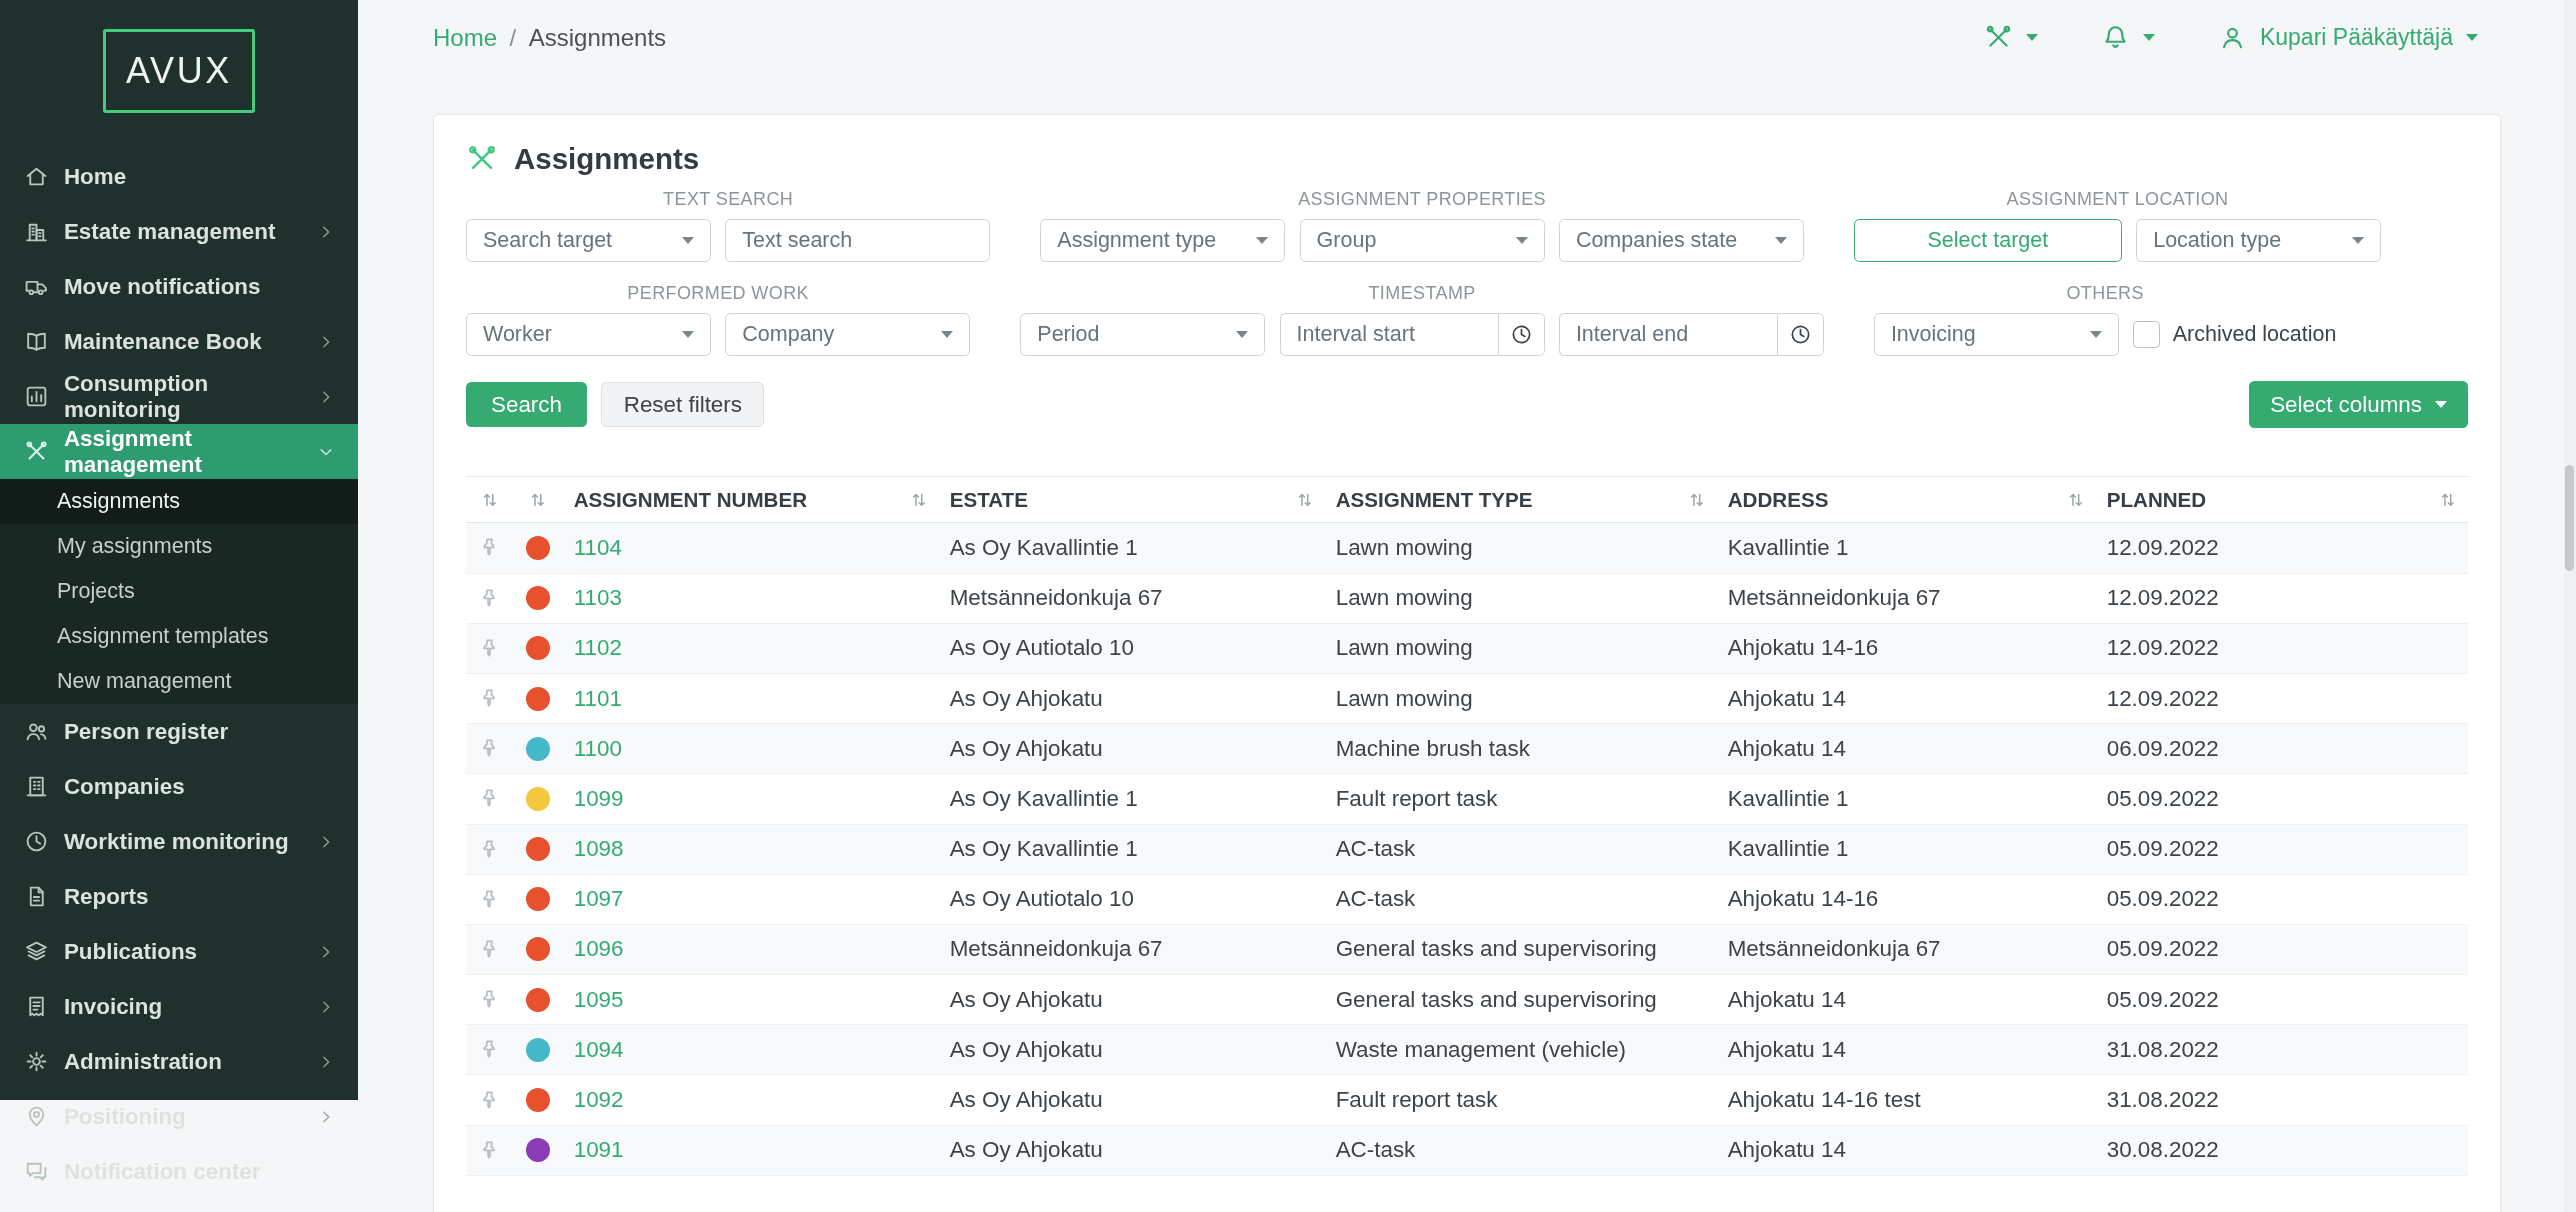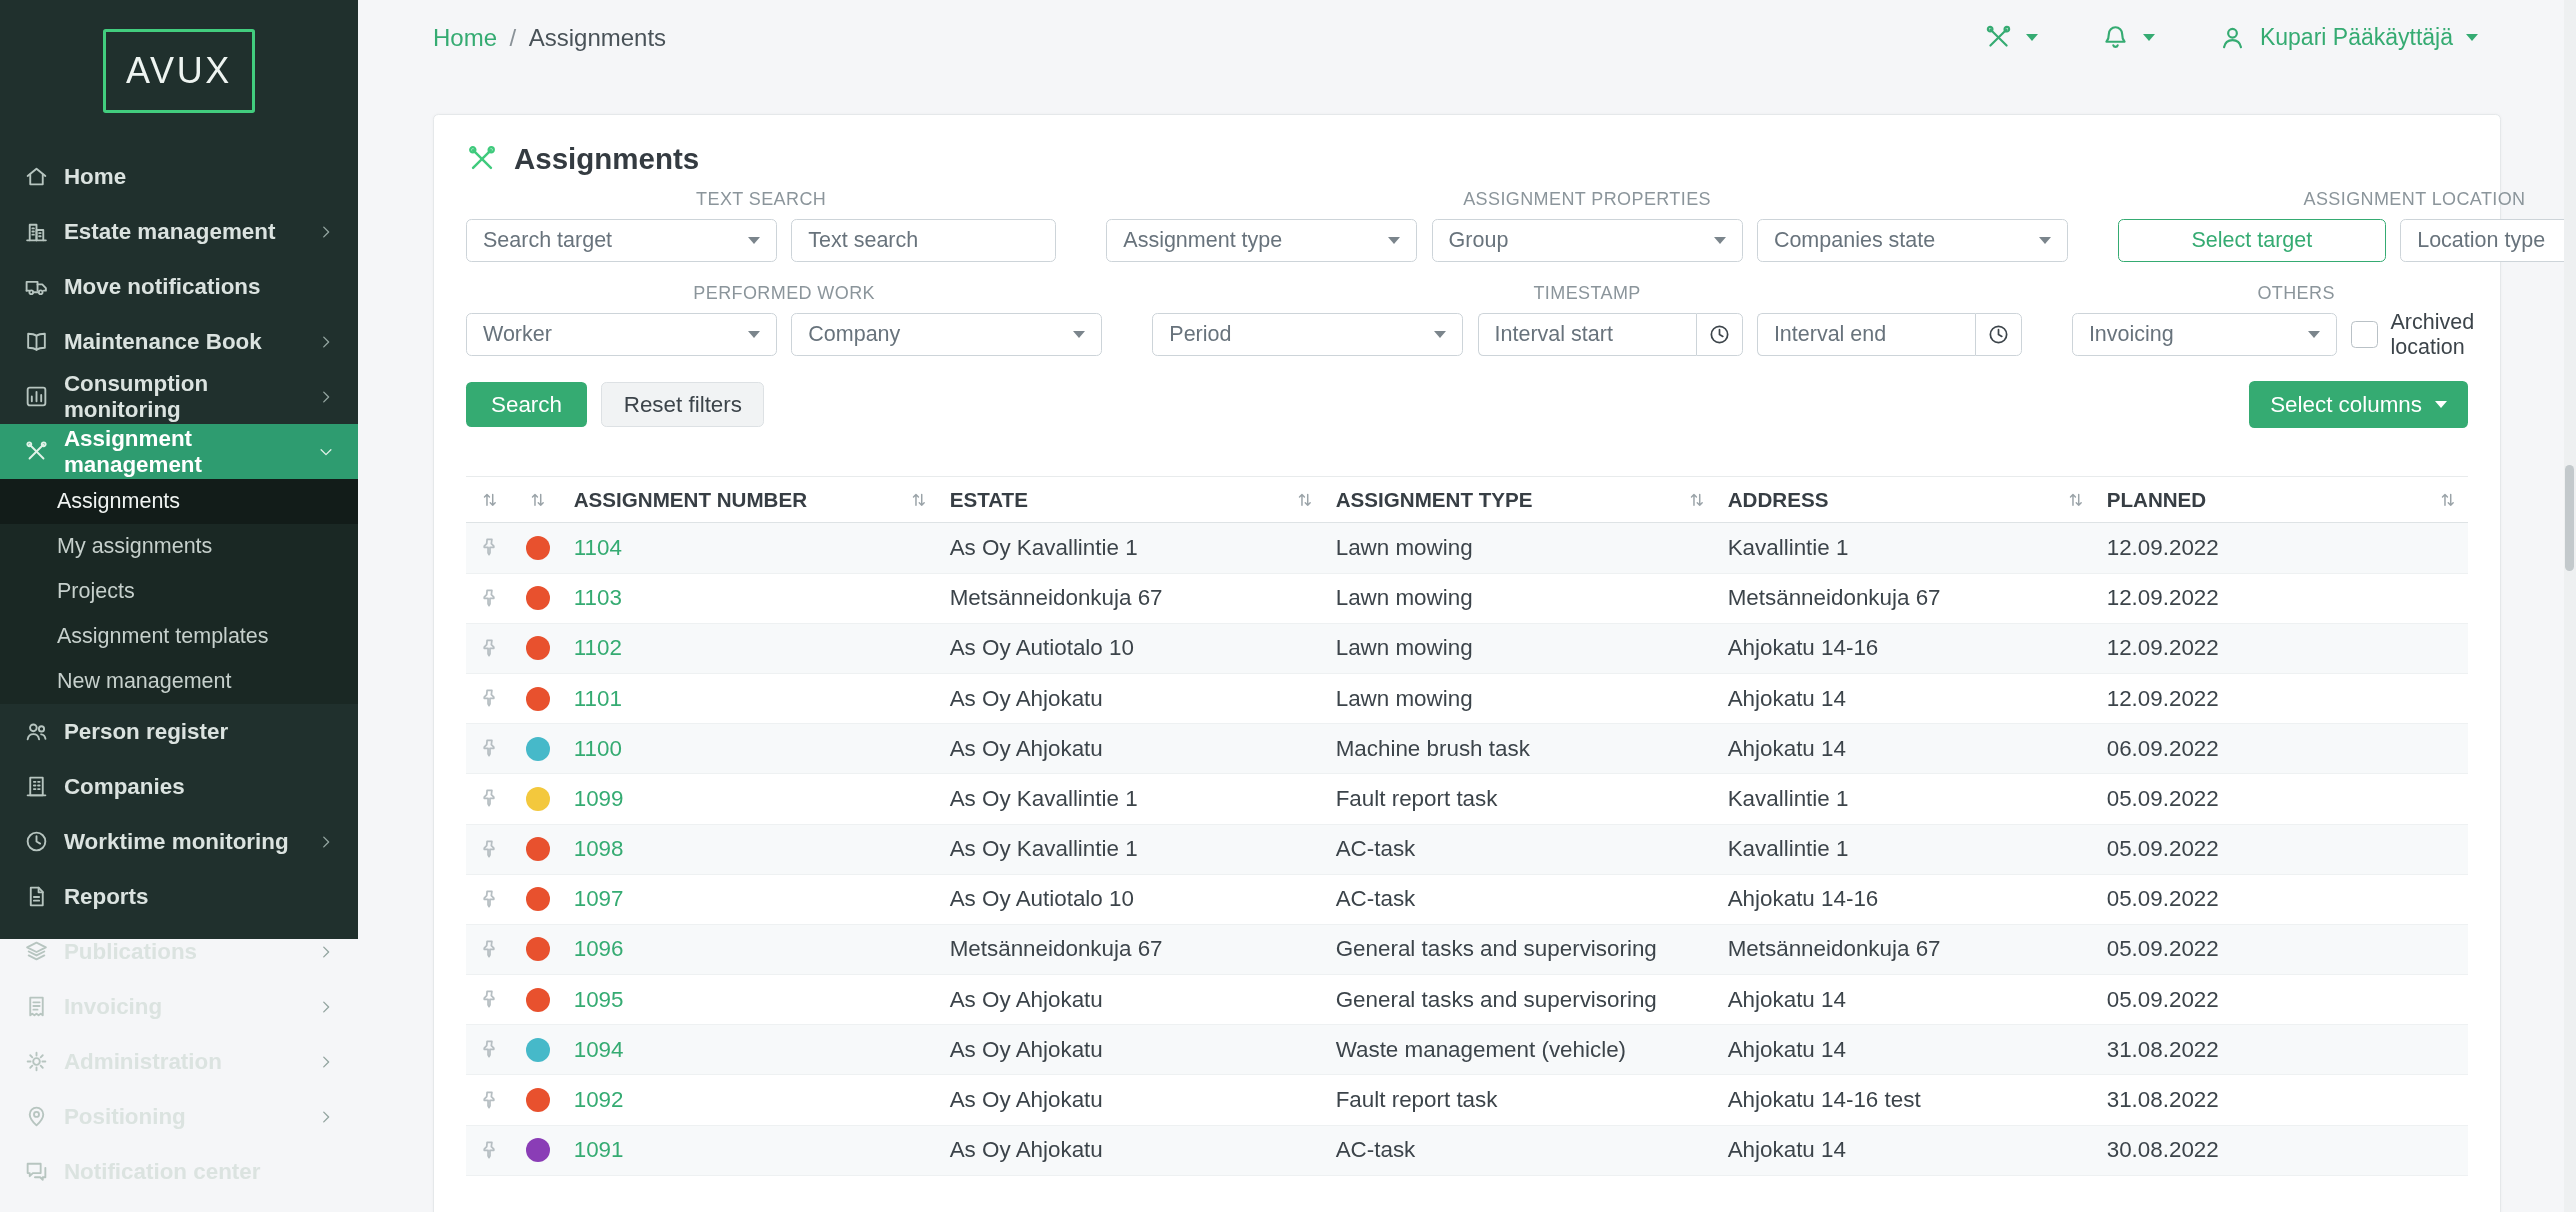--- a/index.html
+++ b/index.html
@@ -1,20 +1,20 @@
 <!DOCTYPE html>
 <html style="font-size:14.3px"><head>
 <meta charset="utf-8">
 <style>
   * { margin:0; padding:0; box-sizing:border-box; }
   html,body { width:2576px; height:1213px; }
   body { font-family:"Liberation Sans", sans-serif; background:#f5f6f8; display:flex; overflow:hidden; color:#3c444a; }
 
   
-  .sidebar { width:358px; height:939px; background:#20302d; flex-shrink:0; display:flex; flex-direction:column; }
+  .sidebar { width:358px; height:1100px; background:#20302d; flex-shrink:0; display:flex; flex-direction:column; }
   .logo-wrap { display:flex; justify-content:center; padding:29px 0 36px; cursor:pointer; }
   .logo-box { border:3.6px solid #42cd7e; border-radius:2.7px; padding:18px 19.7px; }
   .logo-text { font-size:36px; letter-spacing:2.7px; color:#eef4f1; font-weight:400; }
   .nav { flex:1; }
   .nav-item { display:flex; align-items:center; height:55px; padding:0 23px 0 21.5px; cursor:pointer; color:#dbe3e0; font-size:22.4px; font-weight:600; }
   .nav-icon { width:29px; height:27px; margin-right:13.4px; display:flex; align-items:center; justify-content:center; color:#b7c5c0; flex-shrink:0; }
   .nav-icon svg { width:25px; height:25px; }
   .nav-item.active { background:#2e9c70; color:#fff; }
   .nav-item.active .nav-icon { color:#e2f3e9; }
   .nav-chevron { margin-left:auto; color:#93a5a0; display:flex; }
@@ -44,21 +44,21 @@
   .card-title-row { display:flex; align-items:center; gap:16px; margin-bottom:12.5px; }
   .title-icon { display:flex; color:#3fca7c; }
   .title-icon svg { width:32px; height:32px; }
   .page-title { font-size:29.5px; font-weight:700; color:#343b41; }
 
   
   .filter-row { display:flex; gap:50px; margin-bottom:21.5px; align-items:flex-start; }
   .filter-label { text-align:center; font-size:18px; color:#8b959b; margin-bottom:9px; letter-spacing:0.4px; white-space:nowrap; }
   .controls { display:flex; gap:14.3px; align-items:center; }
   .control { height:43px; border:0.9px solid #cdd4d9; border-radius:5.4px; background:#fff; font-size:21.5px; color:#68737c; font-family:inherit; }
-  .select { width:311px; display:flex; align-items:center; justify-content:space-between; padding:0 16px; cursor:pointer; }
+  .select { width:245px; display:flex; align-items:center; justify-content:space-between; padding:0 16px; cursor:pointer; }
   .select .caret { width:0; height:0; border-left:6.3px solid transparent; border-right:6.3px solid transparent; border-top:7.2px solid #7b858c; }
   input.control { width:265px; padding:0 16px; outline:none; }
   input.control::placeholder { color:#68737c; opacity:1; }
   .input-group { display:flex; }
   .input-group input.control { width:218px; border-radius:5.4px 0 0 5.4px; border-right:none; }
   .clock-btn { width:47px; height:43px; border:0.9px solid #cdd4d9; border-radius:0 5.4px 5.4px 0; background:#fff; display:flex; align-items:center; justify-content:center; color:#3c444a; cursor:pointer; }
   .clock-btn span { display:flex; }
   .clock-btn svg { width:23px; height:23px; }
   .btn-outline { height:43px; width:268px; border:0.9px solid #35ab72; color:#35ab72; background:#fff; border-radius:5.4px; font-size:21.5px; cursor:pointer; font-family:inherit; }
   .checkbox { display:flex; align-items:center; gap:12.5px; height:43px; cursor:pointer; font-size:21.5px; color:#3c444a; }

